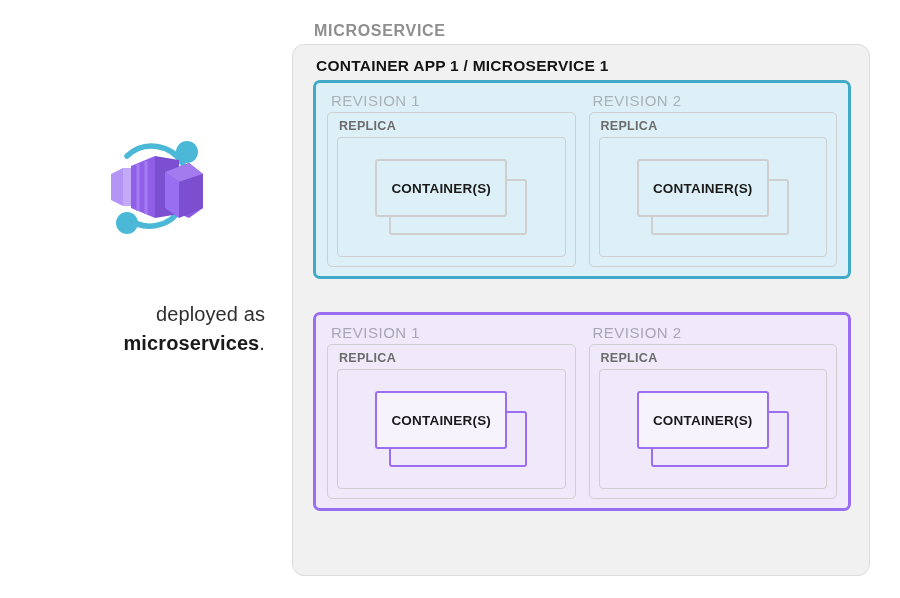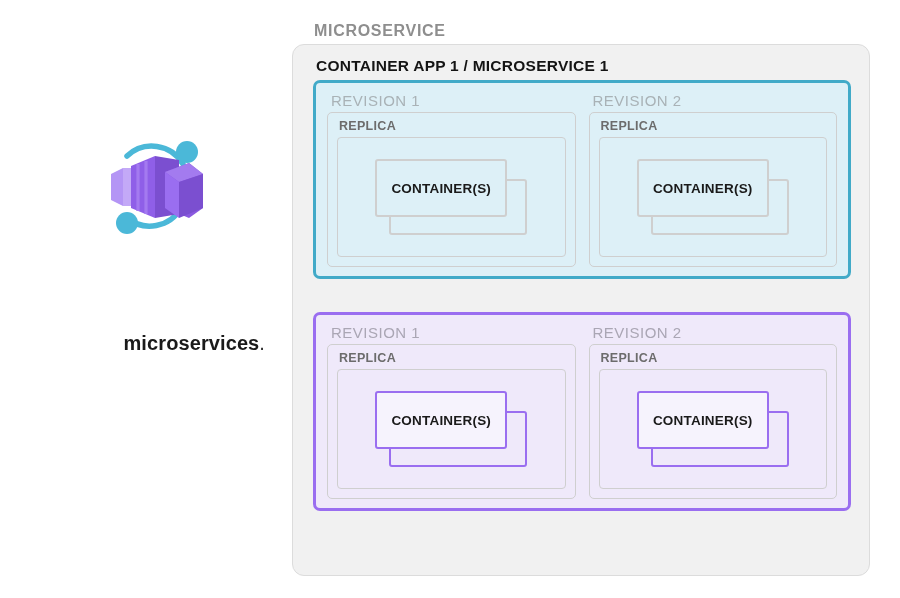--- a/index.html
+++ b/index.html
@@ -201,21 +201,21 @@
       <path d="M 86 52 L 110 44 L 110 78 L 86 88 Z" fill="#7b4fd0"></path>
       <path d="M 72 42 L 86 52 L 86 88 L 72 78 Z" fill="#9a6ef0"></path>
 
       <circle cx="94" cy="22" r="11" fill="#4bb8d8"></circle>
       <circle cx="34" cy="93" r="11" fill="#4bb8d8"></circle>
     </svg>
   </div>
 
   <div class="caption">
     <br>
-    <br>
+    <span>deployed as</span><br>
     <b>microservices</b><span>.</span>
   </div>
 </div>
 
 <div class="env-label">MICROSERVICE</div>
 
 <div class="environment">
 
   <div class="app-block app1">
     <div class="app-title">CONTAINER APP 1 / MICROSERVICE 1</div>

